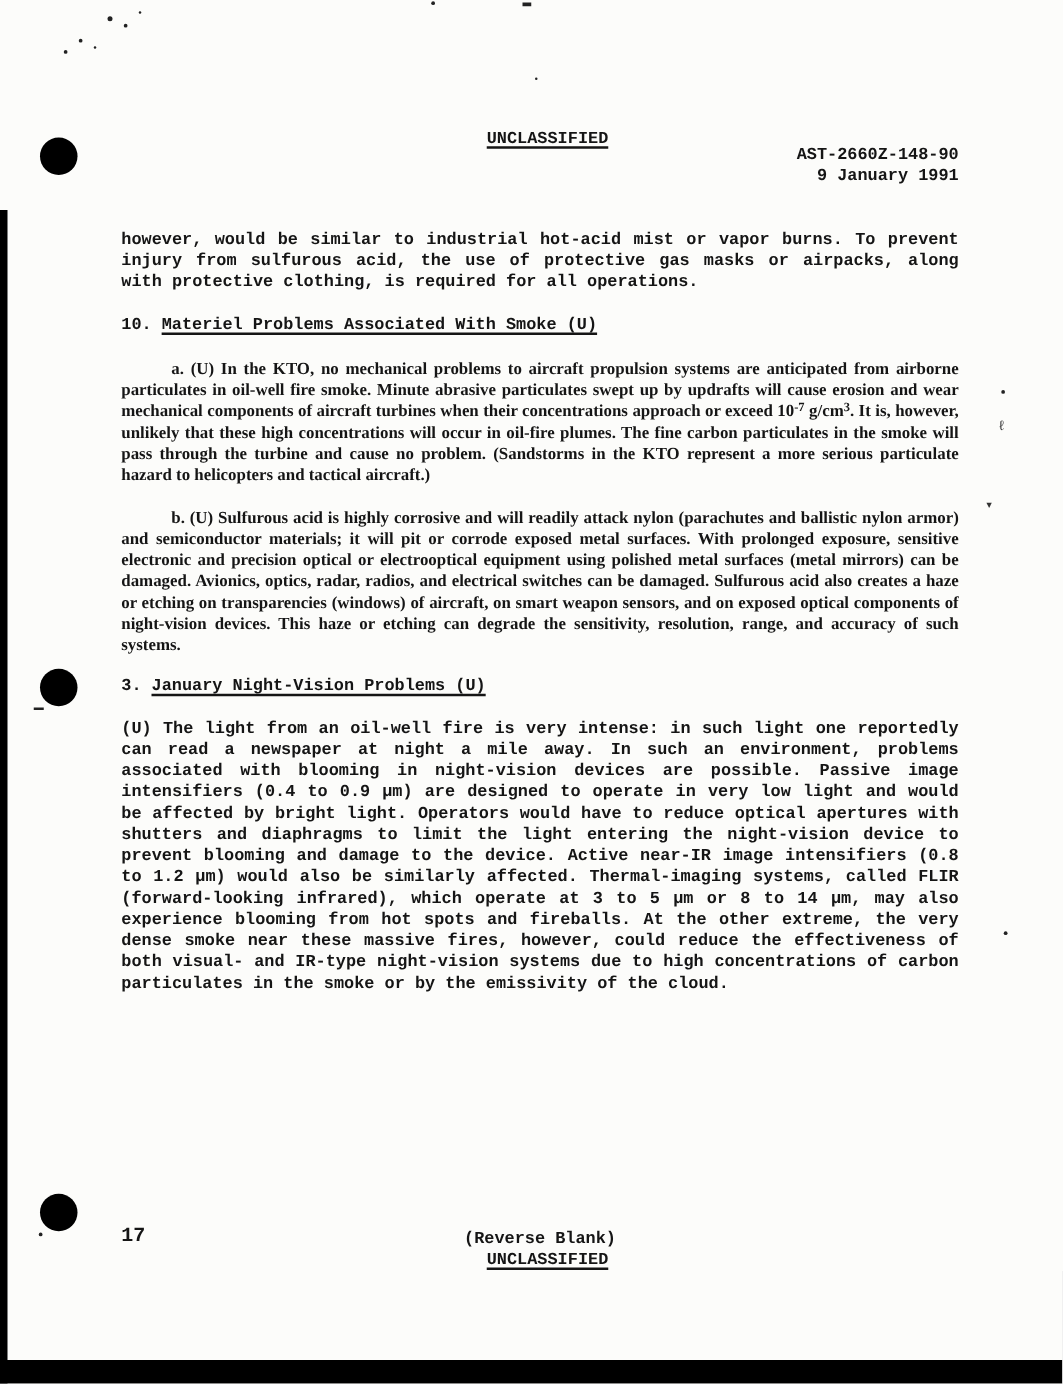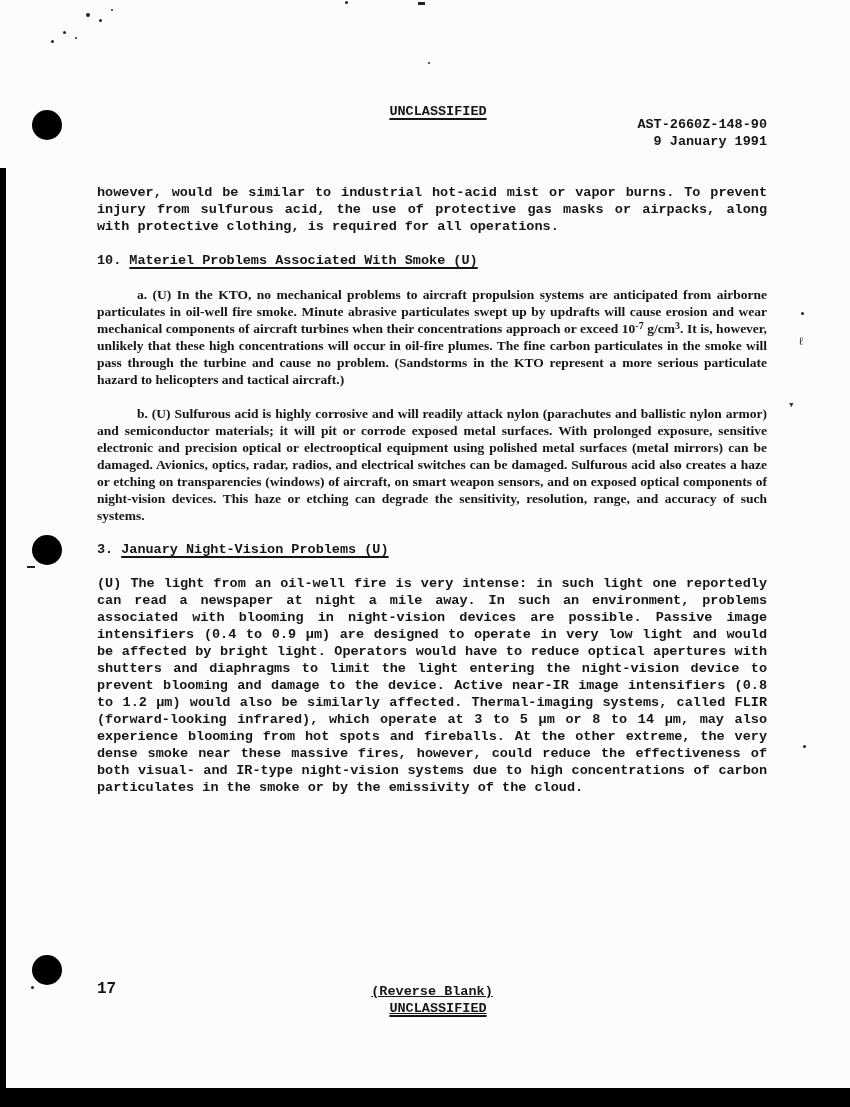--- a/index.html
+++ b/index.html
@@ -45,21 +45,21 @@
   .heading { margin-bottom:17px; text-align:left; }
   .heading .title { margin-left:8px; }
   sup { font-size:10px; line-height:0; vertical-align:4px; }
   
   .page-number {
     position:absolute; top:946px; left:97px; width:670px;
     font-size:16px; line-height:17px;margin-top:35px;
   }
   .footer-block {
     position:absolute; top:983px; left:97px; width:670px;
-    text-align:center; font-size:13.5px; line-height:17px;text-decoration:underline;
+    text-align:center; font-size:13.5px; line-height:17px;
   }
 </style>
 </head>
 <body>
 
 <div class="page">
 
   <div class="edge-left"></div>
   <div class="edge-bottom"></div>
 

